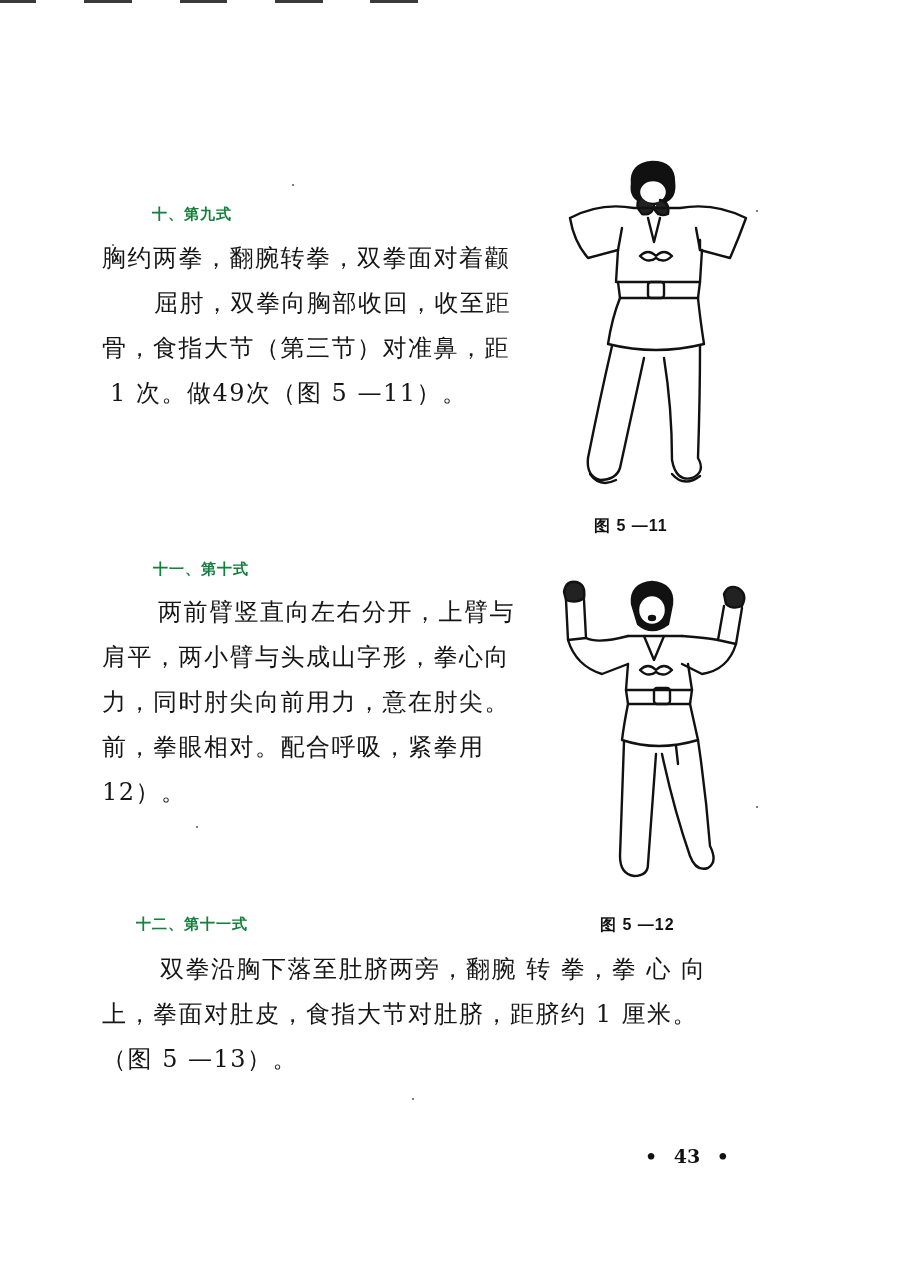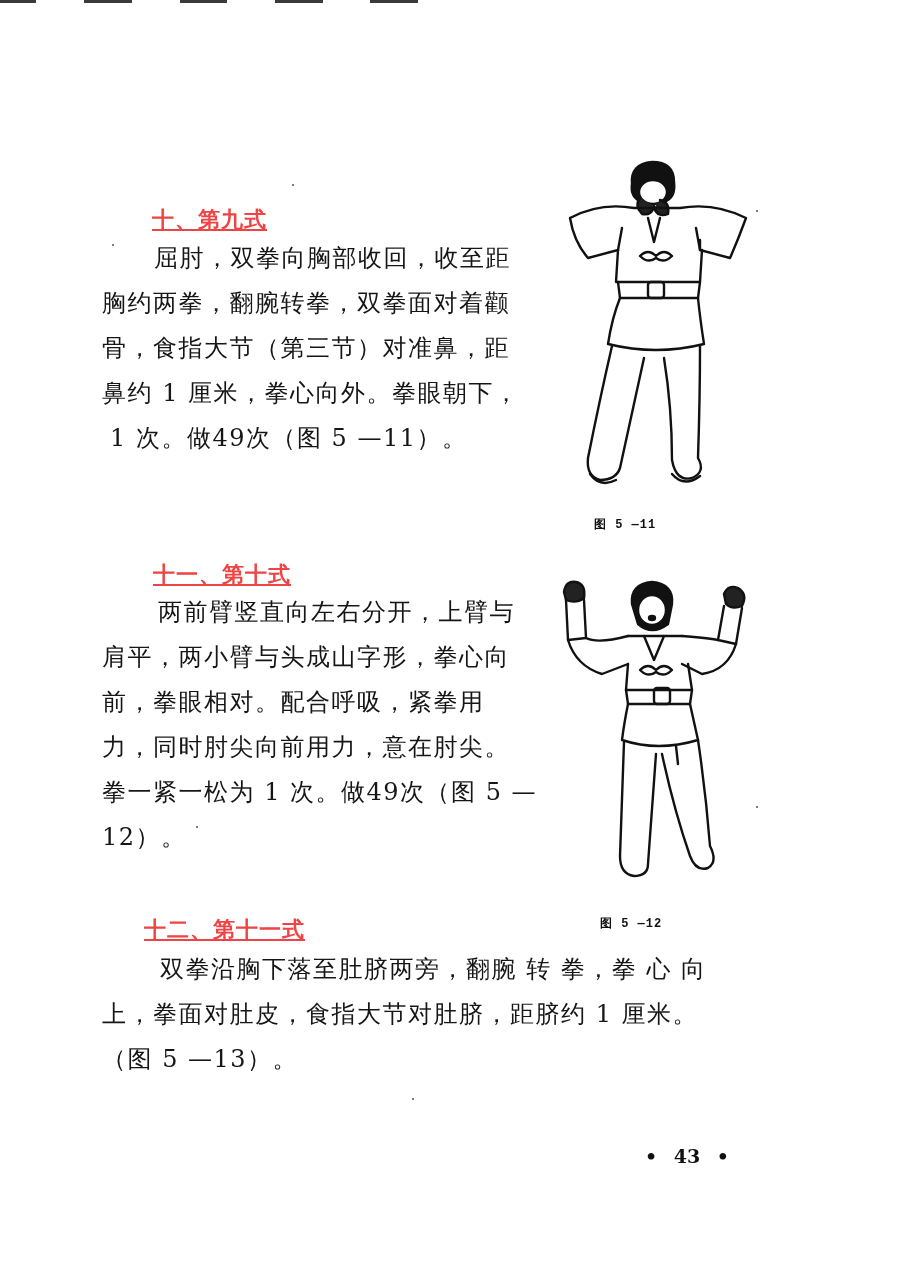--- a/index.html
+++ b/index.html
@@ -11,38 +11,37 @@
       font-family: "DejaVu Serif", "Liberation Serif", serif;
       color: #1a1a1a;
     }
     .top-rule {
       position: absolute; top: 0; height: 3px; background: #3a3a3a;
     }
     .heading {
       position: absolute;
       font-family: "DejaVu Sans", "Liberation Sans", sans-serif;
       font-weight: bold;
-      font-size: 22px;
+      font-size: 15px;
       letter-spacing: 1px;
-      color: #ef4444;
-      text-decoration: underline;
+      color: #15803d;
     }
     .para {
       position: absolute;
       font-size: 24px;
       line-height: 45px;
       letter-spacing: 1.5px;
       color: #161616;
     }
     .para .line { display: block; white-space: nowrap; }
     .caption {
       position: absolute;
-      font-family: Liberation Mono, monospace;
+      font-family: Liberation Sans, sans-serif;
       font-weight: bold;
-      font-size: 12px;
+      font-size: 16px;
       letter-spacing: 1px;
       color: #111;
     }
     .figure {
       position: absolute;
     }
     .page-number {
       position: absolute;
       font-family: "DejaVu Serif", "Liberation Serif", serif;
       font-weight: bold;
@@ -55,24 +54,23 @@
 <body>
 
 <div class="top-rule" style="left:0;width:36px;"></div>
 <div class="top-rule" style="left:84px;width:48px;"></div>
 <div class="top-rule" style="left:180px;width:47px;"></div>
 <div class="top-rule" style="left:275px;width:48px;"></div>
 <div class="top-rule" style="left:370px;width:48px;"></div>
 
 <div class="heading" style="left:152px;top:205px;">十、第九式</div>
 <div class="para" style="left:102px;top:236px;">
+  <span class="line">胸约两拳，翻腕转拳，双拳面对着颧</span>
   <span class="line" style="padding-left:52px;">屈肘，双拳向胸部收回，收至距</span>
-  <span class="line">胸约两拳，翻腕转拳，双拳面对着颧</span>
   <span class="line">骨，食指大节（第三节）对准鼻，距</span>
-  <span class="line">鼻约 1 厘米，拳心向外。拳眼朝下，</span>
   <span class="line" style="padding-left:8px;">1 次。做49次（图 5 —11）。</span>
 </div>
 
 <div class="figure" style="left:560px;top:158px;width:200px;height:340px;">
   <svg width="200" height="340" viewBox="0 0 200 340" fill="none" stroke="#111" stroke-width="2.4" stroke-linecap="round" stroke-linejoin="round">
 
     <path d="M72 26 Q70 6 92 4 Q114 4 114 24 Q116 40 104 44 L82 44 Q70 40 72 26 Z" fill="#111"></path>
     <ellipse cx="93" cy="34" rx="14" ry="12" fill="#fff"></ellipse>
     <path d="M84 44 Q80 52 88 56 M100 44 Q106 52 98 56"></path>
 
@@ -95,23 +93,22 @@
     <path d="M104 200 Q112 250 112 302 Q116 324 132 320 Q146 314 138 300 Q140 240 140 188"></path>
     <path d="M30 316 Q40 330 56 322 M112 316 Q124 330 140 318"></path>
   </svg>
 </div>
 <div class="caption" style="left:594px;top:516px;">图 5 —11</div>
 
 <div class="heading" style="left:153px;top:560px;">十一、第十式</div>
 <div class="para" style="left:102px;top:590px;">
   <span class="line" style="padding-left:56px;">两前臂竖直向左右分开，上臂与</span>
   <span class="line">肩平，两小臂与头成山字形，拳心向</span>
+  <span class="line">力，同时肘尖向前用力，意在肘尖。</span>
   <span class="line">前，拳眼相对。配合呼吸，紧拳用</span>
-  <span class="line">力，同时肘尖向前用力，意在肘尖。</span>
-  <span class="line">拳一紧一松为 1 次。做49次（图 5 —</span>
   <span class="line">12）。</span>
 </div>
 
 <div class="figure" style="left:558px;top:574px;width:200px;height:320px;">
   <svg width="200" height="320" viewBox="0 0 200 320" fill="none" stroke="#111" stroke-width="2.4" stroke-linecap="round" stroke-linejoin="round">
 
     <path d="M74 30 Q72 10 94 8 Q116 10 114 30 L110 50 Q94 62 80 50 Z" fill="#111"></path>
     <ellipse cx="94" cy="36" rx="14" ry="15" fill="#fff"></ellipse>
     <ellipse cx="94" cy="44" rx="3" ry="2" fill="#111"></ellipse>
 
@@ -133,21 +130,21 @@
 
     <path d="M70 130 Q66 150 64 166 Q100 178 140 166 Q136 148 132 130"></path>
     <path d="M118 172 L120 190"></path>
 
     <path d="M66 168 Q64 230 62 282 Q62 300 76 302 Q90 302 90 290 L98 180"></path>
     <path d="M104 180 Q116 236 132 282 Q138 298 150 294 Q160 288 152 272 Q148 220 140 166"></path>
   </svg>
 </div>
 <div class="caption" style="left:600px;top:915px;">图 5 —12</div>
 
-<div class="heading" style="left:144px;top:915px;">十二、第十一式</div>
+<div class="heading" style="left:136px;top:915px;">十二、第十一式</div>
 <div class="para" style="left:102px;top:947px;">
   <span class="line" style="padding-left:58px;text-align:center;">双拳沿胸下落至肚脐两旁，翻腕 转 拳，拳 心 向</span>
   <span class="line">上，拳面对肚皮，食指大节对肚脐，距脐约 1 厘米。</span>
   <span class="line">（图 5 —13）。</span>
 </div>
 
 <div class="page-number" style="left:645px;top:1145px;">
   <span>•</span>
   <span style="margin:0 10px;">43</span>
   <span>•</span>

